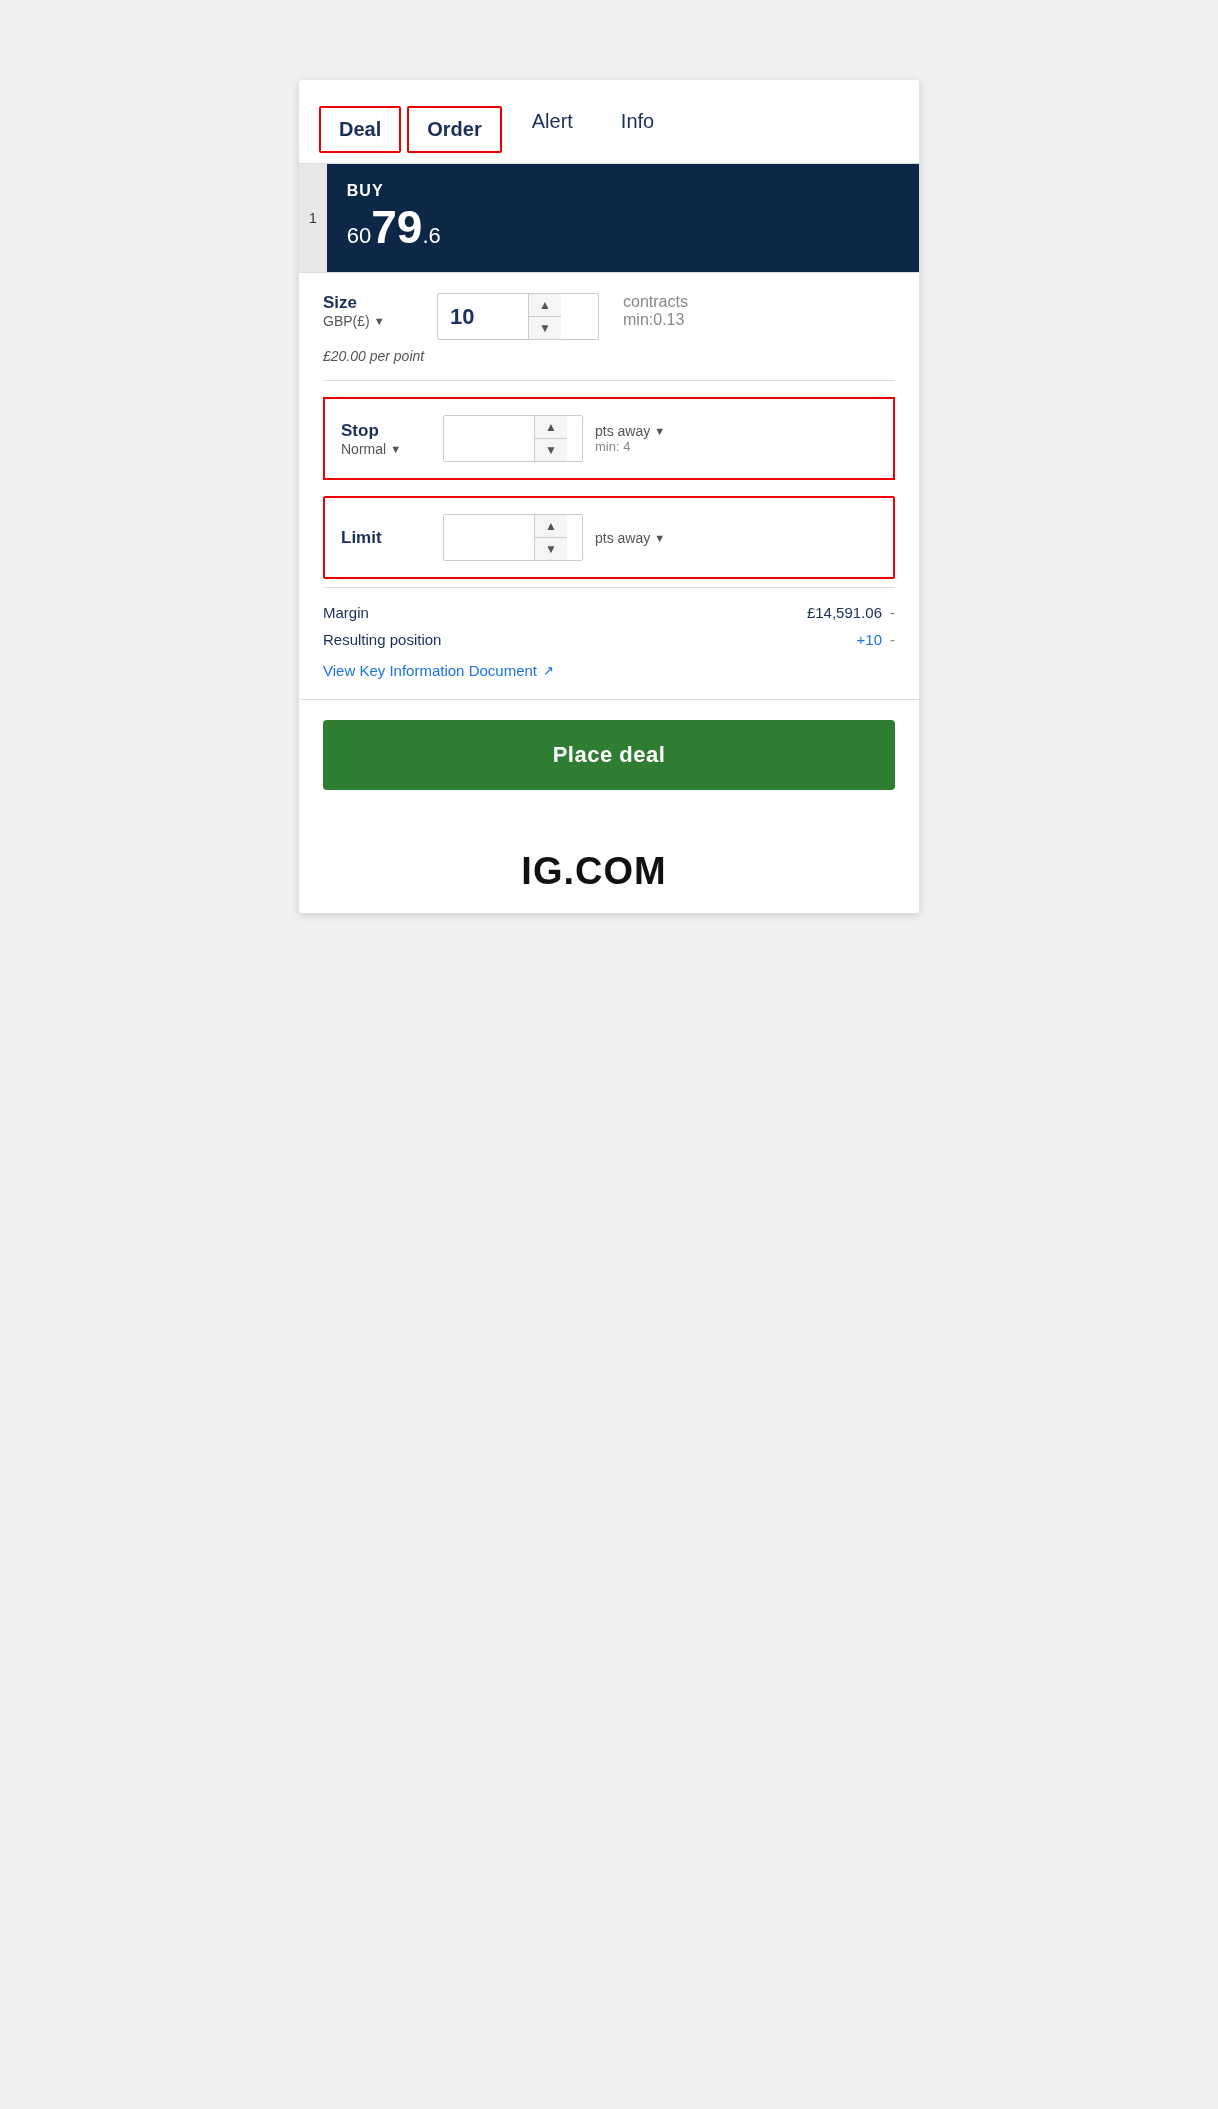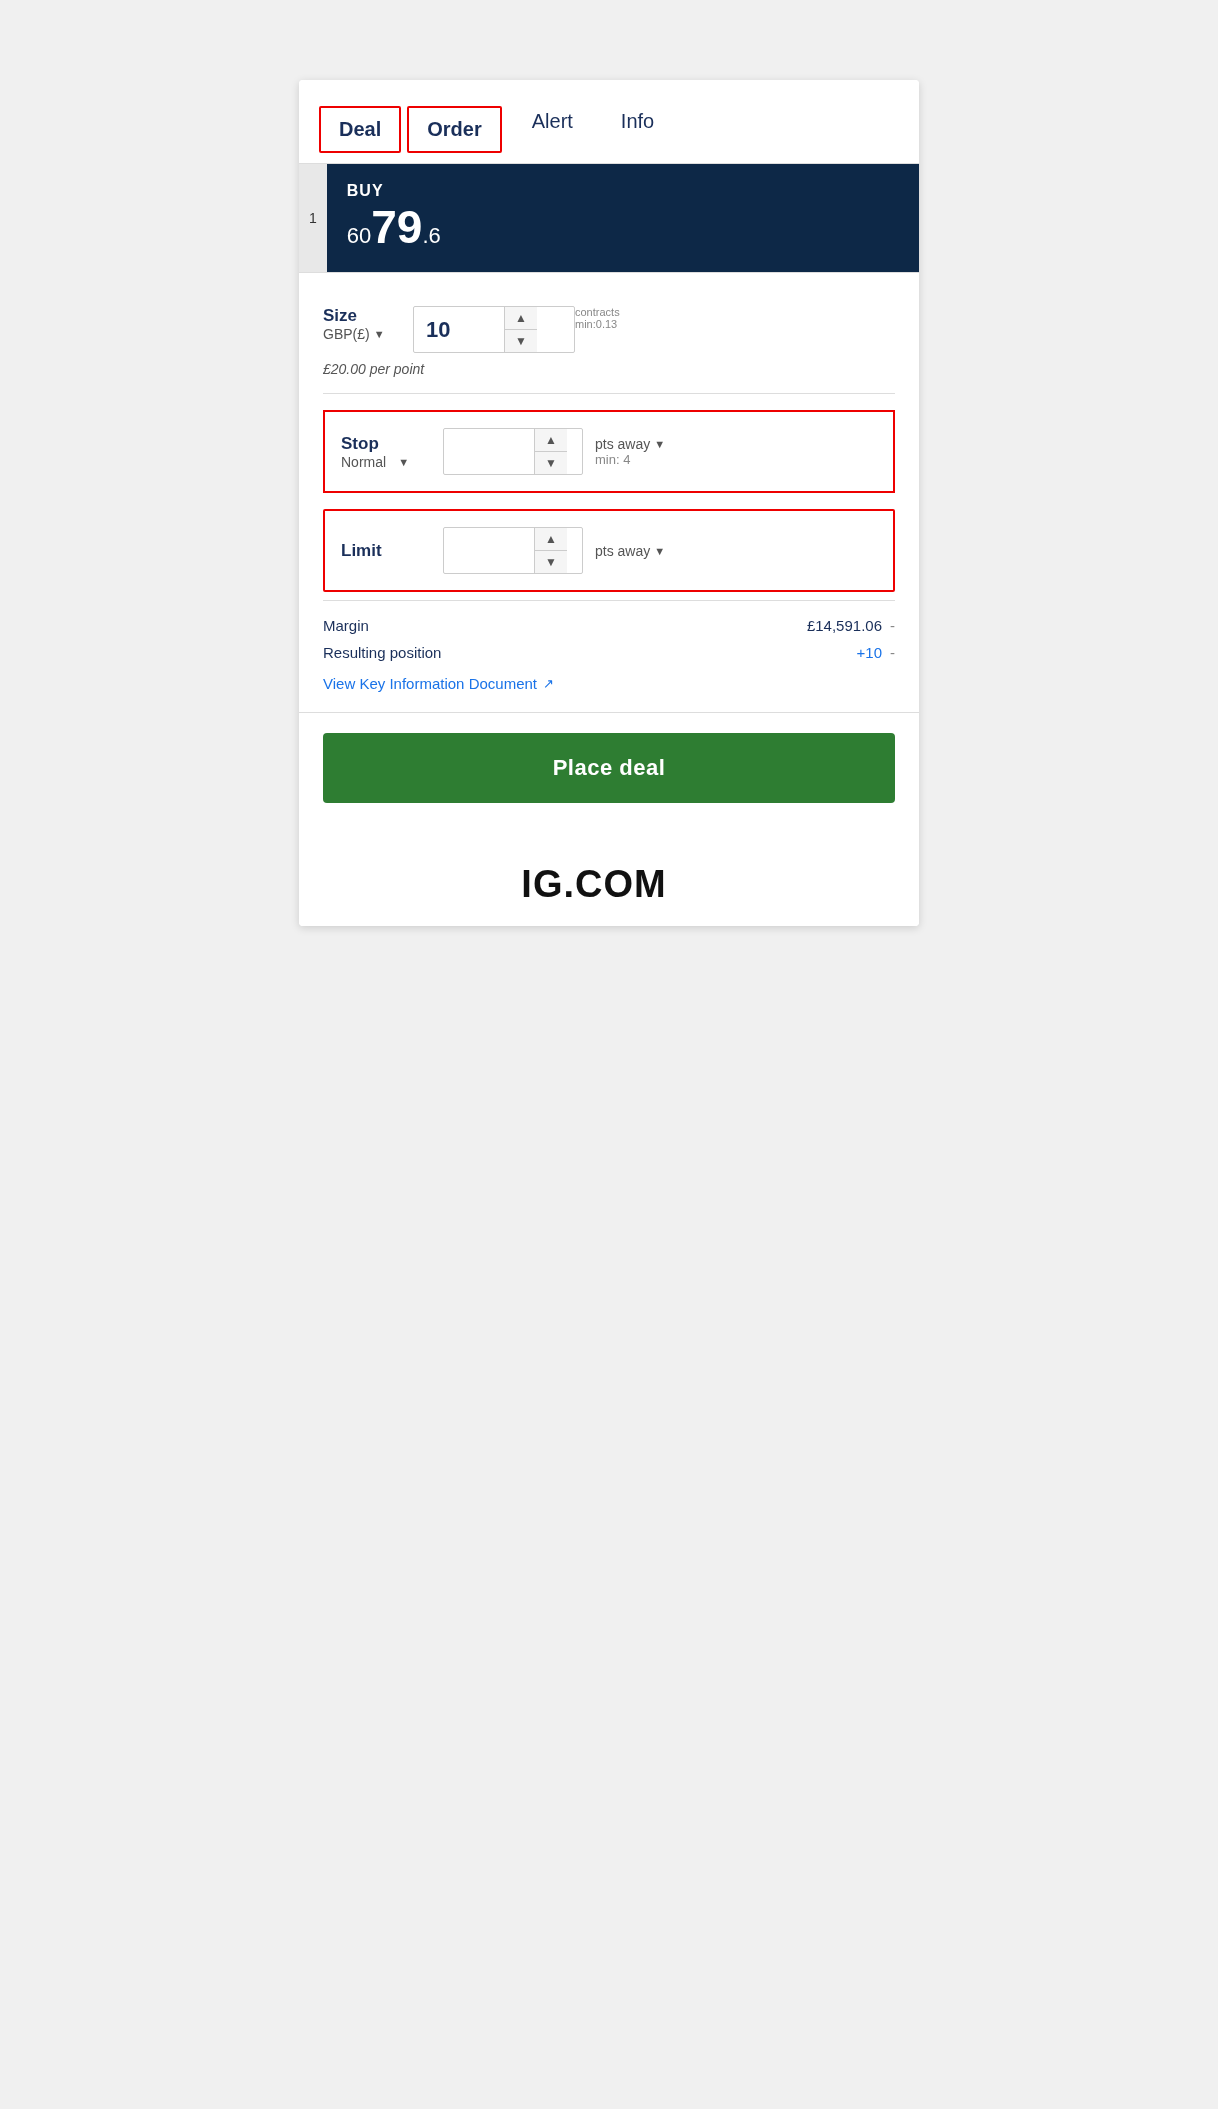--- a/index.html
+++ b/index.html
@@ -111,22 +111,21 @@
     .body {
       padding: 20px 24px;
       background: #fff;
     }
 
     
     .size-row {
       display: flex;
       align-items: flex-start;
       margin-bottom: 8px;
-      gap: 0;
-      margin-top: 13px;
+      gap: 24px;
     }
     .size-label-block {
       display: flex;
       flex-direction: column;
       min-width: 90px;
     }
     .size-label {
       font-size: 17px;
       font-weight: 700;
       color: #1a2f5a;
@@ -172,21 +171,21 @@
       color: #555;
       line-height: 1;
     }
     .stepper-btn:first-child {
       border-bottom: 1px solid #ccc;
     }
     .size-meta {
       display: flex;
       flex-direction: column;
       justify-content: center;
-      font-size: 11px;
+      font-size: 16px;
       color: #888;
     }
     .per-point {
       font-size: 14px;
       color: #555;
       margin-top: 6px;
       font-style: italic;
     }
 
     .divider {
@@ -211,21 +210,21 @@
     .stop-label {
       font-size: 17px;
       font-weight: 700;
       color: #1a2f5a;
     }
     .stop-type {
       font-size: 14px;
       color: #555;
       display: flex;
       align-items: center;
-      gap: 12px;
+      gap: 4px;
       cursor: pointer;
       text-align: right;
     }
     .stop-input-wrap {
       display: flex;
       align-items: center;
       border: 1px solid #ccc;
       border-radius: 2px;
       width: 140px;
       background: #fff;

